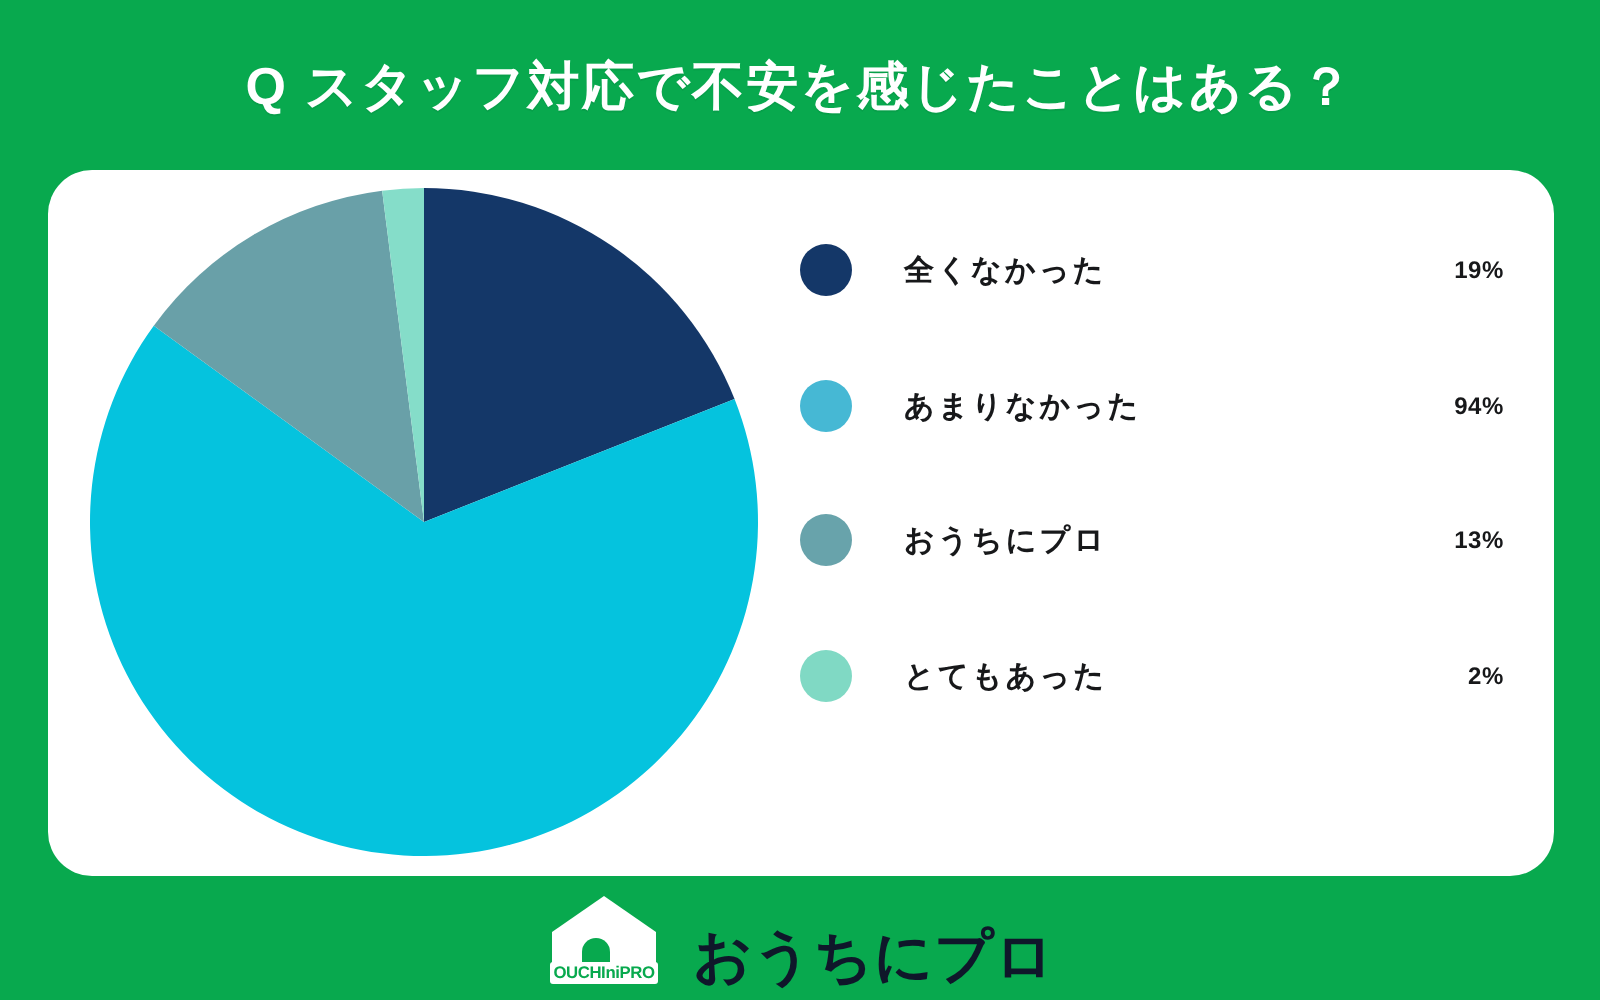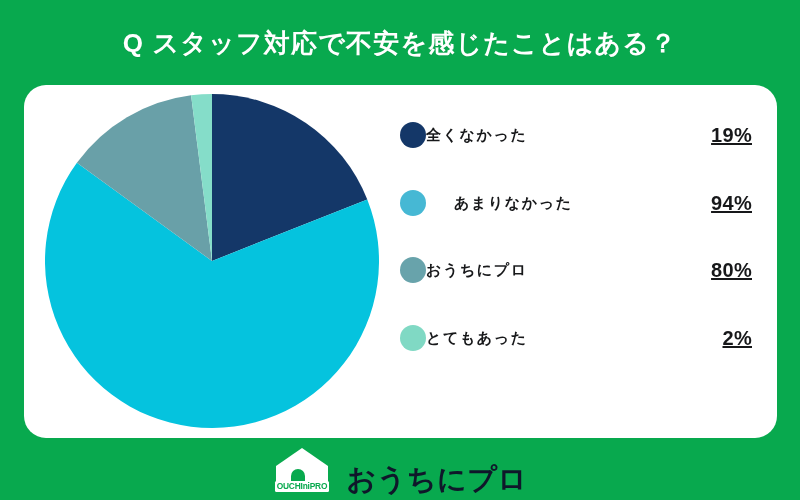--- a/index.html
+++ b/index.html
@@ -79,45 +79,45 @@
   }
   .legend-row {
     position: absolute;
     left: 0;
     width: 352px;
     height: 30px;
     display: flex;
     align-items: center;
   }
   .legend-row.r0 { top: 13px; }
-  .legend-row.r1 { top: 81px; gap: 28px; }
+  .legend-row.r1 { top: 81px; }
   .legend-row.r2 { top: 148px; }
   .legend-row.r3 { top: 216px; align-items: center; }
 
   .legend-dot {
     width: 26px;
     height: 26px;
     border-radius: 50%;
     flex: 0 0 auto;
   }
   .legend-label {
+    margin-left: 26px;
     font-size: 15px;
     font-weight: bold;
     color: #17181a;
     letter-spacing: 1.6px;
     white-space: nowrap;
     font-family: Liberation Mono, monospace;
   }
   .legend-value {
     margin-left: auto;
-    font-size: 20px;
+    font-size: 12px;
     font-weight: bold;
     color: #17181a;
     letter-spacing: 0.3px;
-    text-decoration: underline;
   }
 
   
   .footer {
     position: absolute;
     left: 0;
     top: 440px;
     width: 800px;
     height: 60px;
     display: flex;
@@ -175,21 +175,21 @@
 
       <div class="legend-row r1">
         <span class="legend-dot" style="background: rgb(70, 184, 212);"></span>
         <span class="legend-label">あまりなかった</span>
         <span class="legend-value">94%</span>
       </div>
 
       <div class="legend-row r2">
         <span class="legend-dot" style="background: rgb(104, 163, 171);"></span>
         <span class="legend-label">おうちにプロ</span>
-        <span class="legend-value">80%</span>
+        <span class="legend-value">13%</span>
       </div>
 
       <div class="legend-row r3">
         <span class="legend-dot" style="background: rgb(128, 217, 196);"></span>
         <span class="legend-label">とてもあった</span>
         <span class="legend-value">2%</span>
       </div>
 
     </div>
   </div>

